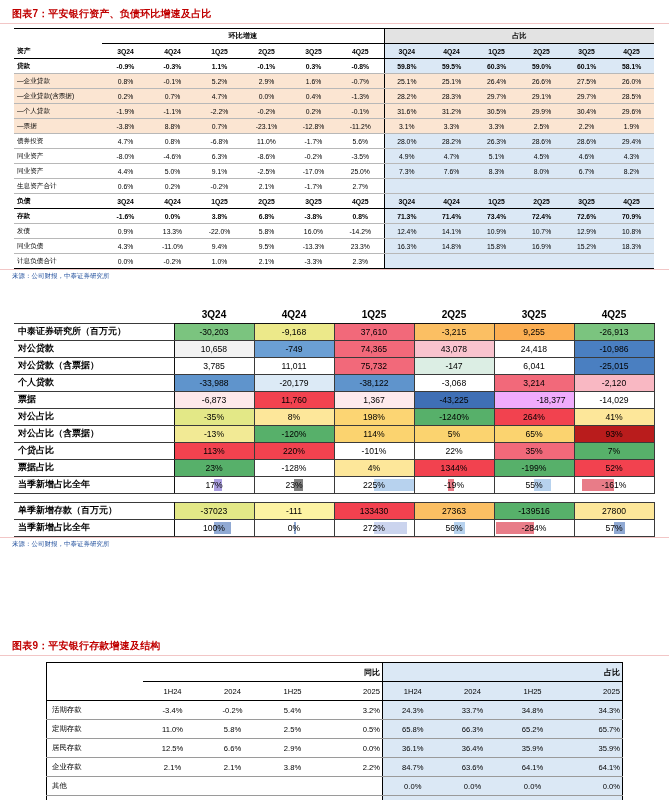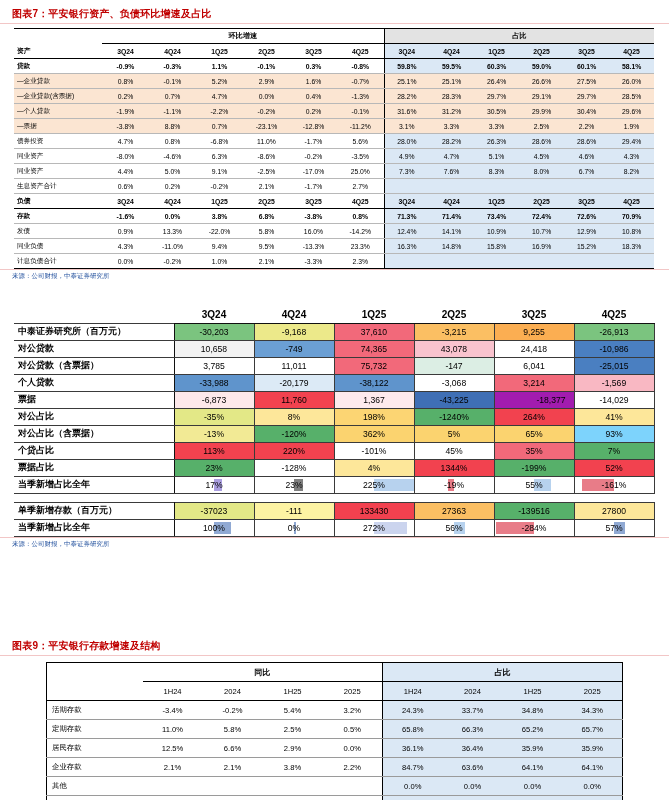--- a/index.html
+++ b/index.html
@@ -85,21 +85,21 @@
   
   #fig9 { top: 638px; }
   #fig9 .tbl { margin: 6px 0 0 46px; width: 576px; }
   #fig9 td, #fig9 th { height: 19px; font-size: 7.6px; }
   #fig9 .rowlbl { text-align: left; padding-left: 5px; font-size: 7.4px; }
   #fig9 .grp-hdr { font-weight: bold; font-size: 8px; border-bottom: .9px solid #000; }
   #fig9 .col-hdr { font-size: 7.6px; border-bottom: 1.1px solid #000; }
   #fig9 .toprule { border-top: 1.1px solid #000; }
   #fig9 .botrule { border-bottom: 1.1px solid #000; }
   #fig9 .thinrule { border-bottom: .6px solid #9a9a9a; }
-  #fig9 .rsep { border-right: 1.1px solid #000; }
+  #fig9 .rsep { border-right: 1.1px solid #000; text-align: right; }
   #fig9 .blue { background: #dbe8f5; }
   #fig9 .bluehdr { background: #dbe8f5; }
   #fig9 .leftpane { border-left: 1.1px solid #000; }
 </style>
 </head>
 <body>
 
 <div class="figure" id="fig7">
   <div class="fig-title">图表7：平安银行资产、负债环比增速及占比</div>
   <table class="grid tbl">
@@ -387,55 +387,55 @@
           <td class="num" style="background: rgb(255, 255, 255);">6,041</td>
           <td class="num" style="background: rgb(74, 127, 193);">-25,015</td>
         </tr>
         <tr>
           <td class="rowlbl">个人贷款</td>
           <td class="num" style="background: rgb(95, 148, 204);">-33,988</td>
           <td class="num" style="background: rgb(220, 234, 246);">-20,179</td>
           <td class="num" style="background: rgb(95, 148, 204);">-38,122</td>
           <td class="num" style="background: rgb(255, 255, 255);">-3,068</td>
           <td class="num" style="background: rgb(242, 105, 122);">3,214</td>
-          <td class="num" style="background: rgb(249, 184, 195);">-1,569</td>
+          <td class="num" style="background: rgb(249, 184, 195);">-2,120</td>
         </tr>
         <tr>
           <td class="rowlbl">票据</td>
           <td class="num" style="background: rgb(253, 232, 234);">-6,873</td>
           <td class="num" style="background: rgb(242, 66, 79);">11,760</td>
           <td class="num" style="background: rgb(253, 234, 236); margin-left: 19px;">1,367</td>
           <td class="num" style="background: rgb(63, 111, 181);">-43,225</td>
-          <td class="num" style="background: #a21caf; padding-left: 36px;">-18,377</td>
+          <td class="num" style="background: #f0abfc; padding-left: 36px;">-18,377</td>
           <td class="num" style="background: rgb(255, 255, 255);">-14,029</td>
         </tr>
         <tr>
           <td class="rowlbl">对公占比</td>
           <td class="num" style="background: rgb(227, 232, 135);">-35%</td>
           <td class="num" style="background: rgb(253, 231, 154);">8%</td>
           <td class="num" style="background: rgb(252, 213, 115);">198%</td>
           <td class="num" style="background: rgb(87, 176, 106);">-1240%</td>
           <td class="num" style="background: rgb(242, 66, 79);">264%</td>
           <td class="num" style="background: rgb(253, 231, 154);">41%</td>
         </tr>
         <tr>
           <td class="rowlbl">对公占比（含票据）</td>
           <td class="num" style="background: rgb(242, 234, 149);">-13%</td>
           <td class="num" style="background: rgb(87, 176, 106);">-120%</td>
-          <td class="num" style="background: rgb(251, 211, 111);">362%</td>
+          <td class="num" style="background: rgb(251, 211, 111);">114%</td>
           <td class="num" style="background: rgb(251, 211, 111);">5%</td>
           <td class="num" style="background: rgb(251, 211, 111);">65%</td>
-          <td class="num" style="background: #7dd3fc;">93%</td>
+          <td class="num" style="background: #b91c1c;">93%</td>
         </tr>
         <tr>
           <td class="rowlbl">个贷占比</td>
           <td class="num" style="background: rgb(242, 66, 79);">113%</td>
           <td class="num" style="background: rgb(242, 66, 79);">220%</td>
           <td class="num" style="background: rgb(255, 255, 255);">-101%</td>
-          <td class="num" style="background: rgb(255, 255, 255);">45%</td>
+          <td class="num" style="background: rgb(255, 255, 255);">22%</td>
           <td class="num" style="background: rgb(242, 105, 122);">35%</td>
           <td class="num" style="background: rgb(87, 176, 106);">7%</td>
         </tr>
         <tr>
           <td class="rowlbl">票据占比</td>
           <td class="num" style="background: rgb(87, 176, 106);">23%</td>
           <td class="num" style="background: rgb(255, 255, 255);">-128%</td>
           <td class="num" style="background: rgb(253, 231, 154);">4%</td>
           <td class="num" style="background: rgb(242, 66, 79);">1344%</td>
           <td class="num" style="background: rgb(87, 176, 106);">-199%</td>

